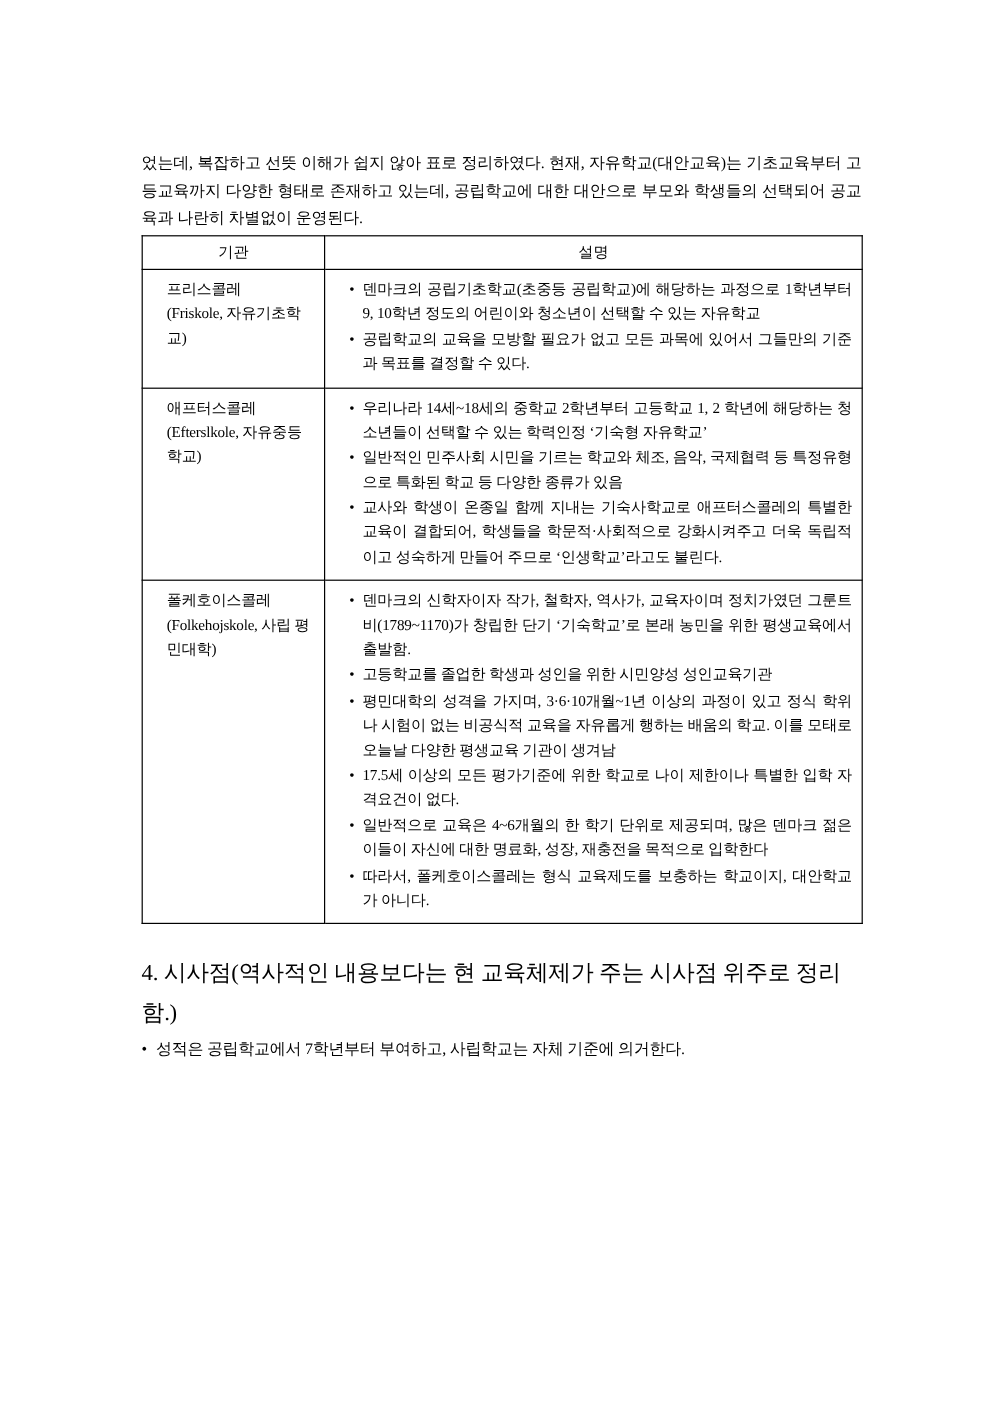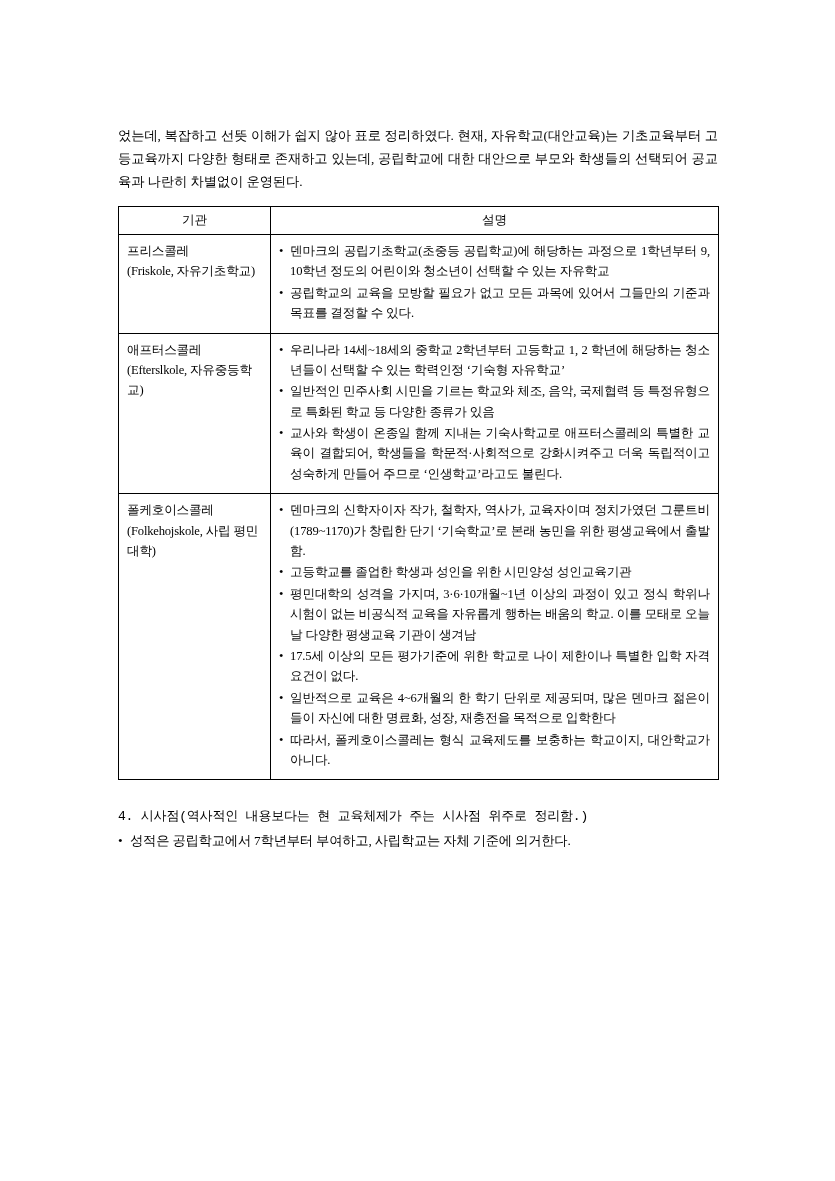--- a/index.html
+++ b/index.html
@@ -32,27 +32,27 @@
     margin: 0;
     font-size: 13.3px;
     line-height: 1.72;
     text-align: justify;
     text-justify: inter-ideograph;
     letter-spacing: -0.1px;
   }
   table.doc-table {
     border-collapse: collapse;
     width: 600px;
-    margin-top: 12px;
+    margin-top: 2px;
     table-layout: fixed;
   }
   table.doc-table td, table.doc-table th {
     border: 1px solid #000000;
     vertical-align: top;
-    padding: 6px 8px 8px 8px;
+    padding: 6px 8px 8px 20px;
     font-size: 12.6px;
     line-height: 1.62;
     font-weight: normal;
   }
   table.doc-table th {
     text-align: center;
     padding: 3px 4px 4px 4px;
     font-size: 12.6px;
   }
   col.c1 { width: 152px; }
@@ -80,25 +80,24 @@
   ul.bullets > li:before {
     content: "•";
     position: absolute;
     left: 0;
     top: 0;
   }
   .after-table {
     margin-top: 26px;
   }
   .sec-title {
-    font-size: 13px;
+    font-size: 19px;
     line-height: 1.7;
     margin: 0 0 2px 0;
     letter-spacing: -0.2px;
-    font-family: Liberation Mono, monospace;
   }
   ul.outer {
     margin: 0;
     padding: 0;
     list-style: none;
   }
   ul.outer > li {
     position: relative;
     padding-left: 12px;
     font-size: 13.3px;

